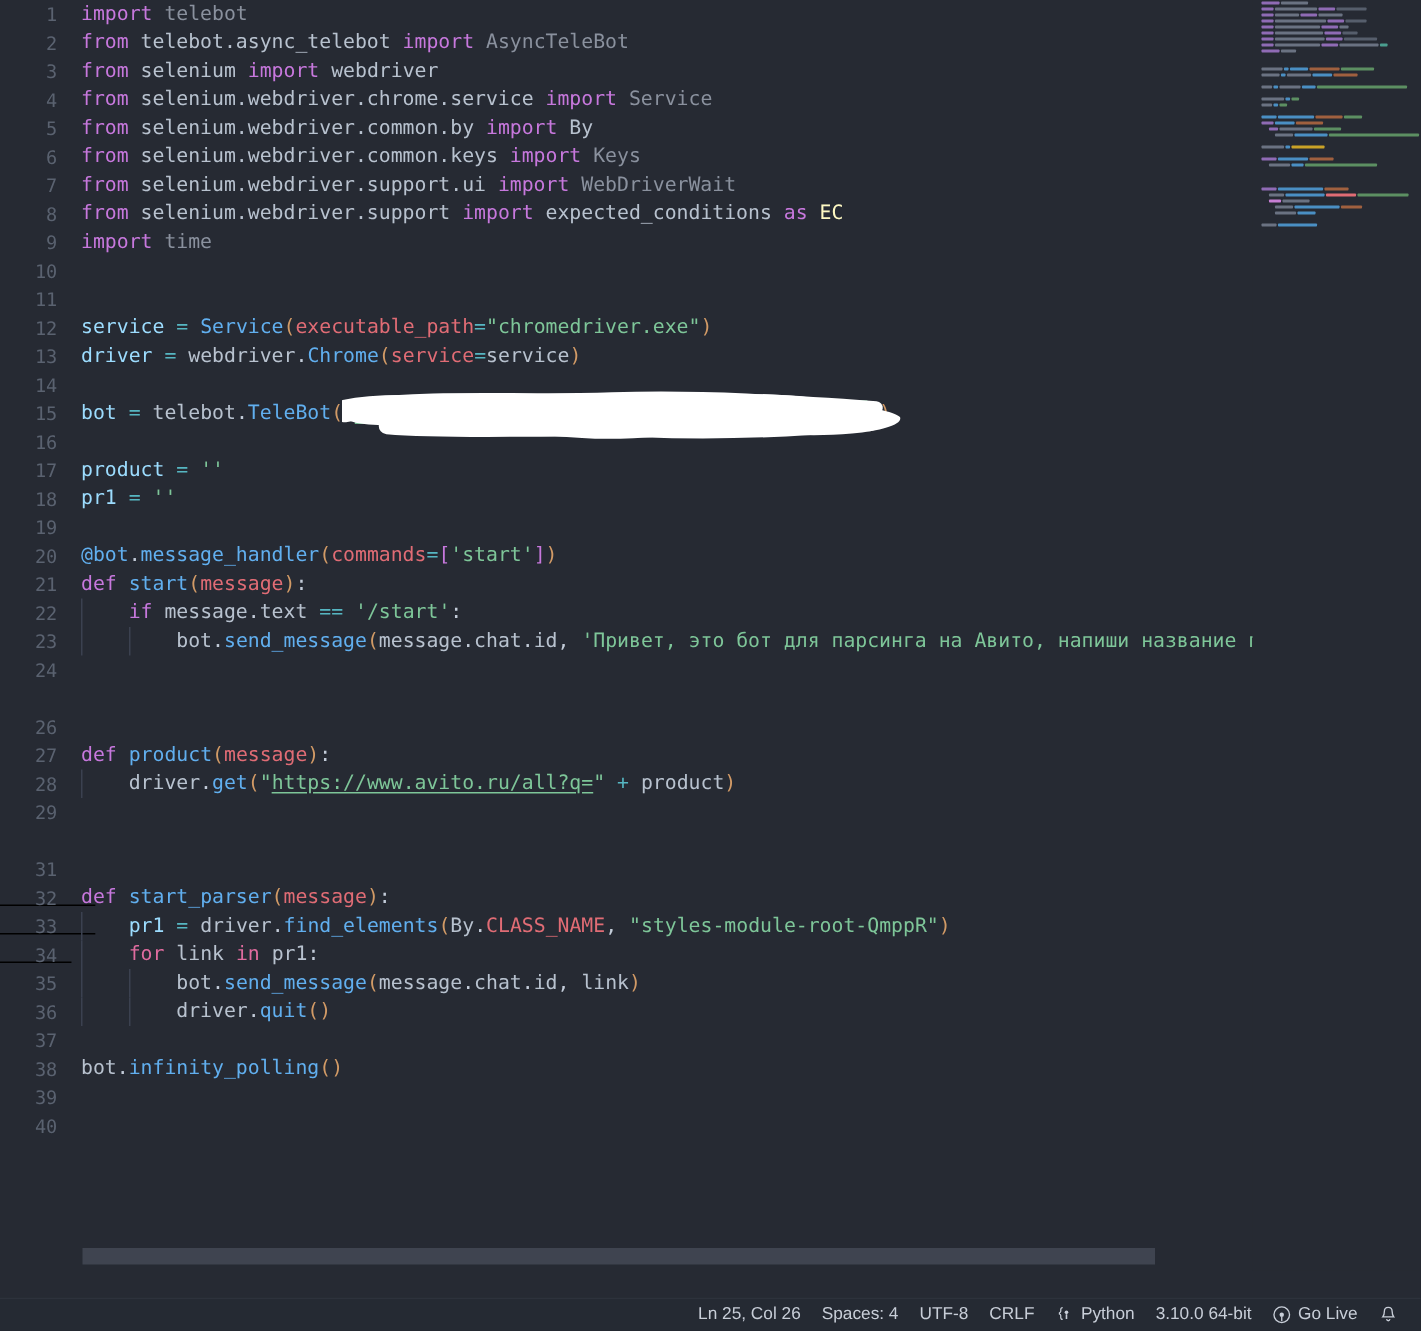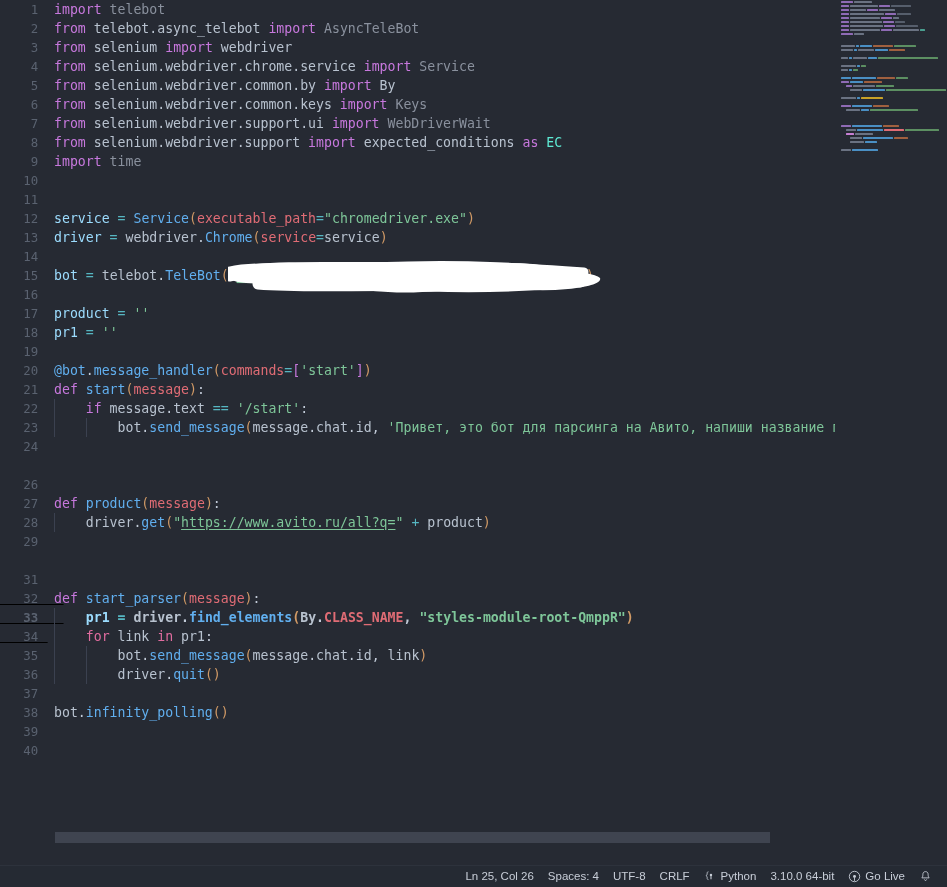--- a/index.html
+++ b/index.html
@@ -72,21 +72,21 @@
     white-space: pre;
     color: #c3ccd9;
   }
 
   
   .kw   { color: #c778dd; }  
   .kw2  { color: #e06c9f; }  
   .id   { color: #b8c2cf; }  
   .var  { color: #9cdcfe; }  
   .fn   { color: #61afef; }  
-  .cls  { color: #5eead4; }  
+  .cls  { color: #fef9c3; }  
   .str  { color: #7ec699; }  
   .op   { color: #56b6c2; }  
   .punc { color: #c3ccd9; }  
   .par1 { color: #d19a66; }  
   .par2 { color: #c778dd; }
   .param{ color: #e06c75; }  
   .dim  { color: #8a919e; }  
   .dec  { color: #61afef; }  
   .const{ color: #e06c75; }  
 
@@ -319,21 +319,21 @@
         <span class="code"></span>
       </div>
       <div class="line" style="top:570px;position:absolute;left:0;width:947px;text-decoration:underline;">
         <span class="ln">31</span>
         <span class="code"></span>
       </div>
       <div class="line" style="top:589px;position:absolute;left:0;width:947px;">
         <span class="ln">32</span>
         <span class="code"><span class="kw">def</span> <span class="fn">start_parser</span><span class="par1">(</span><span class="param">message</span><span class="par1">)</span><span class="punc">:</span></span>
       </div>
-      <div class="line" style="top:608px;position:absolute;left:0;width:947px;font-weight:bold;">
+      <div class="line" style="top:608px;position:absolute;left:0;width:947px;">
         <span class="ln">33</span>
         <span class="guide" style="left:54px;"></span>
         <span class="code">    <span class="var">pr1</span> <span class="op">=</span> <span class="id">driver</span><span class="punc">.</span><span class="fn">find_elements</span><span class="par1">(</span><span class="id">By</span><span class="punc">.</span><span class="const">CLASS_NAME</span><span class="punc">,</span> <span class="str">"styles-module-root-QmppR"</span><span class="par1">)</span></span>
       </div>
       <div class="line" style="top:627px;position:absolute;left:0;width:947px;">
         <span class="ln">34</span>
         <span class="guide" style="left:54px;"></span>
         <span class="code">    <span class="kw2">for</span> <span class="id">link</span> <span class="kw2">in</span> <span class="id">pr1</span><span class="punc">:</span></span>
       </div>
       <div class="line" style="top:646px;position:absolute;left:0;width:947px;">

